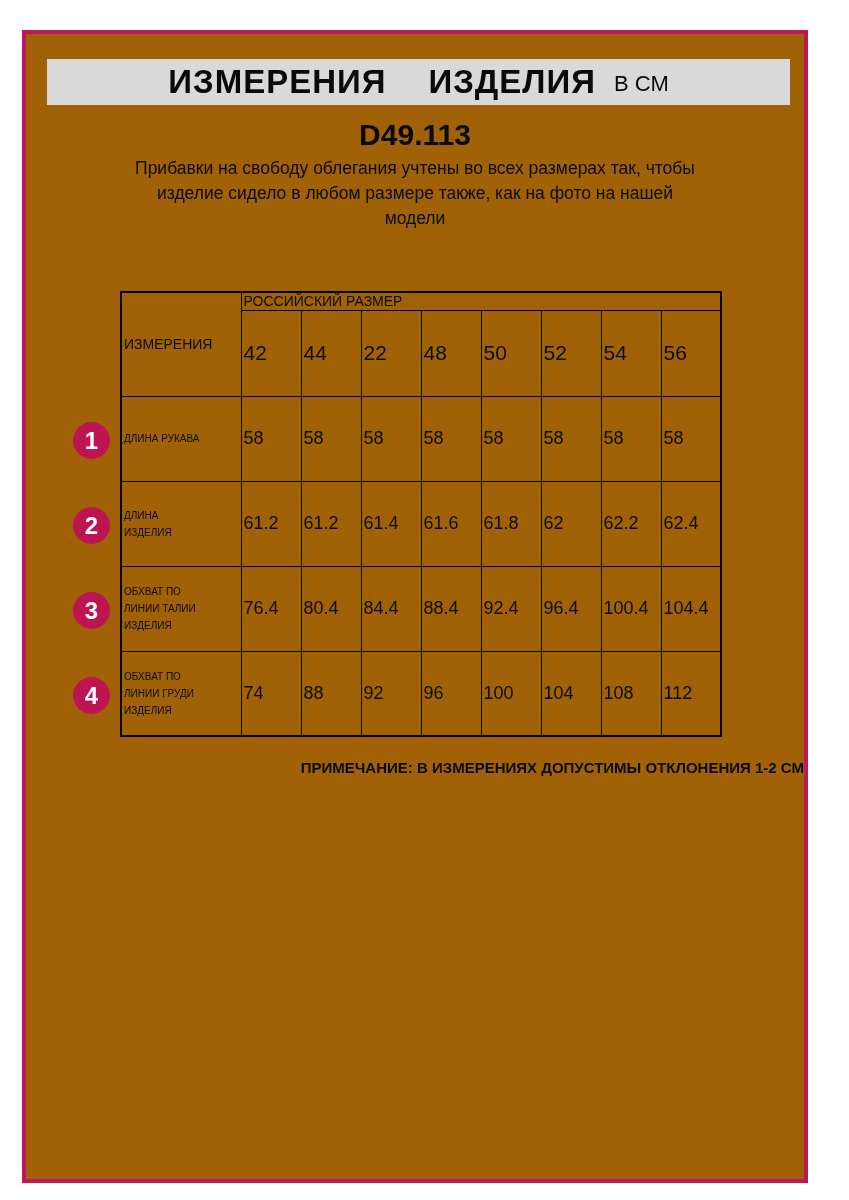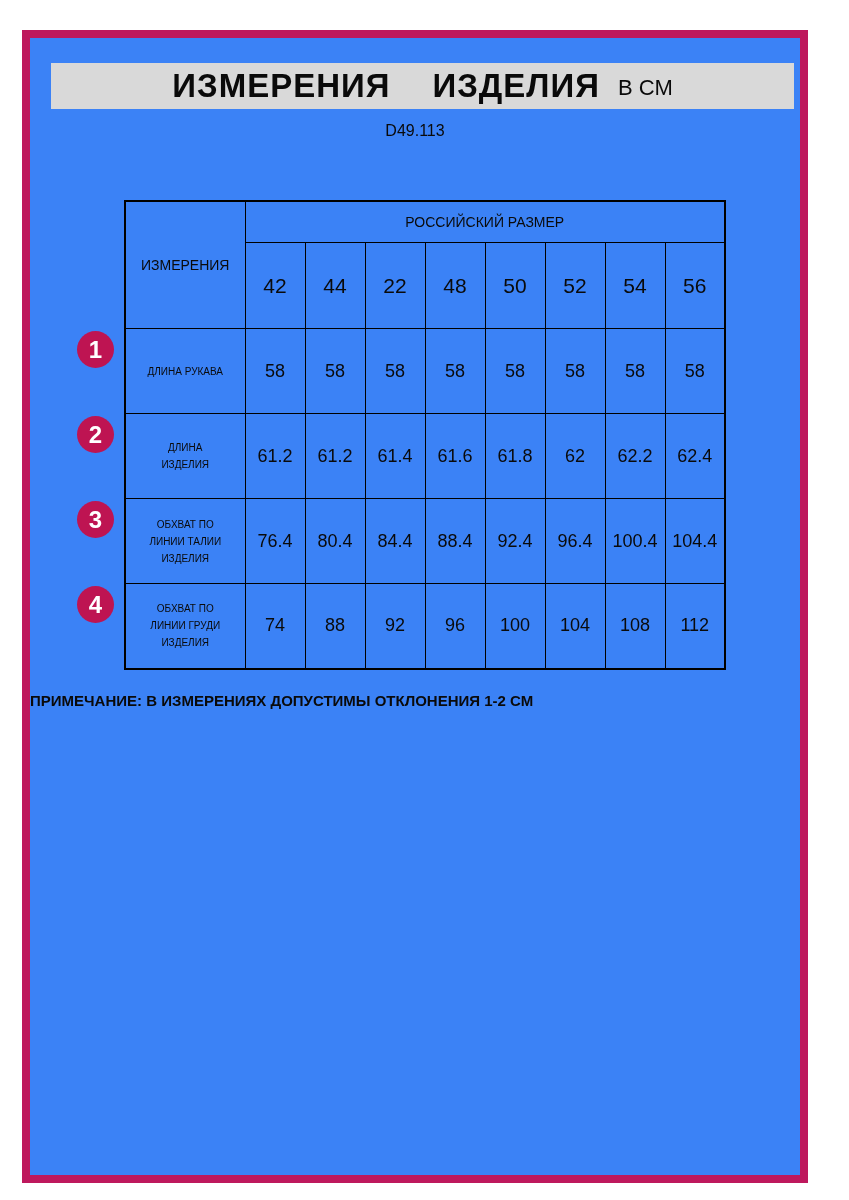--- a/index.html
+++ b/index.html
@@ -14,22 +14,22 @@
     background:#ffffff;
     font-family:"Liberation Sans", sans-serif;
     color:var(--ink);
     position:relative;
     overflow:hidden;
   }
   .page-border{
     position:absolute;
     left:22px;top:30px;
     width:786px;height:1153px;
-    border:8px solid #be185d;
-    background:#3b82f6;
+    border:4px solid #be185d;
+    background:#a16207;
   }
   .header-bar{
     margin:25px 0 0 21px;
     width:743px;height:46px;
     background:var(--header-bg);
     display:flex;
     align-items:center;
     justify-content:center;
   }
   .title-primary{
@@ -45,22 +45,22 @@
   }
   .title-unit{
     font-size:22px;
     font-weight:400;
     margin-left:18px;
     padding-top:4px;
   }
   .product-code{
     margin-top:13px;
     text-align:center;
-    font-size:16px;
-    font-weight:400;
+    font-size:30px;
+    font-weight:700;
   }
   .description{
     margin:4px auto 0;
     width:680px;
     text-align:center;
     font-size:17.5px;
     line-height:25px;
     white-space:pre-line;
   }
   .table-zone{
@@ -81,22 +81,21 @@
     align-items:center;
     justify-content:center;
   }
   table.size-table{
     border-collapse:collapse;
     border:2px solid #000;
     table-layout:fixed;
   }
   .size-table td,.size-table th{
     border:1.5px solid #000;
-    padding:12px 2px;
-    text-align:center;
+    padding:0 2px;
     vertical-align:middle;
     font-weight:normal;
   }
   .corner-cell{
     width:120px;
     font-size:14px;
   }
   .group-header-cell{
     height:18px;
     font-size:14px;
@@ -112,38 +111,41 @@
     font-size:10px;
     line-height:17px;
     white-space:pre-line;
   }
   .value-cell{
     height:85px;
     font-size:18px;
   }
   .note{
     margin-top:22px;
-    text-align:left;
+    text-align:right;
     font-size:15px;
     font-weight:700;
   }
 </style>
 </head>
 <body>
 
 <div class="page-border">
 
   <div class="header-bar">
     <span class="title-primary">ИЗМЕРЕНИЯ</span>
     <span class="title-secondary">ИЗДЕЛИЯ</span>
     <span class="title-unit">В СМ</span>
   </div>
 
   <div class="product-code">D49.113</div>
 
+  <div class="description">Прибавки на свободу облегания учтены во всех размерах так, чтобы
+изделие сидело в любом размере также, как на фото на нашей
+модели</div>
 
   <div class="table-zone">
     <div id="circle-col"></div>
     <table class="size-table">
       <thead>
         <tr>
           <td class="corner-cell" rowspan="2">ИЗМЕРЕНИЯ</td>
           <td class="group-header-cell" colspan="8">РОССИЙСКИЙ РАЗМЕР</td>
         </tr>
         <tr id="sizes-row">

